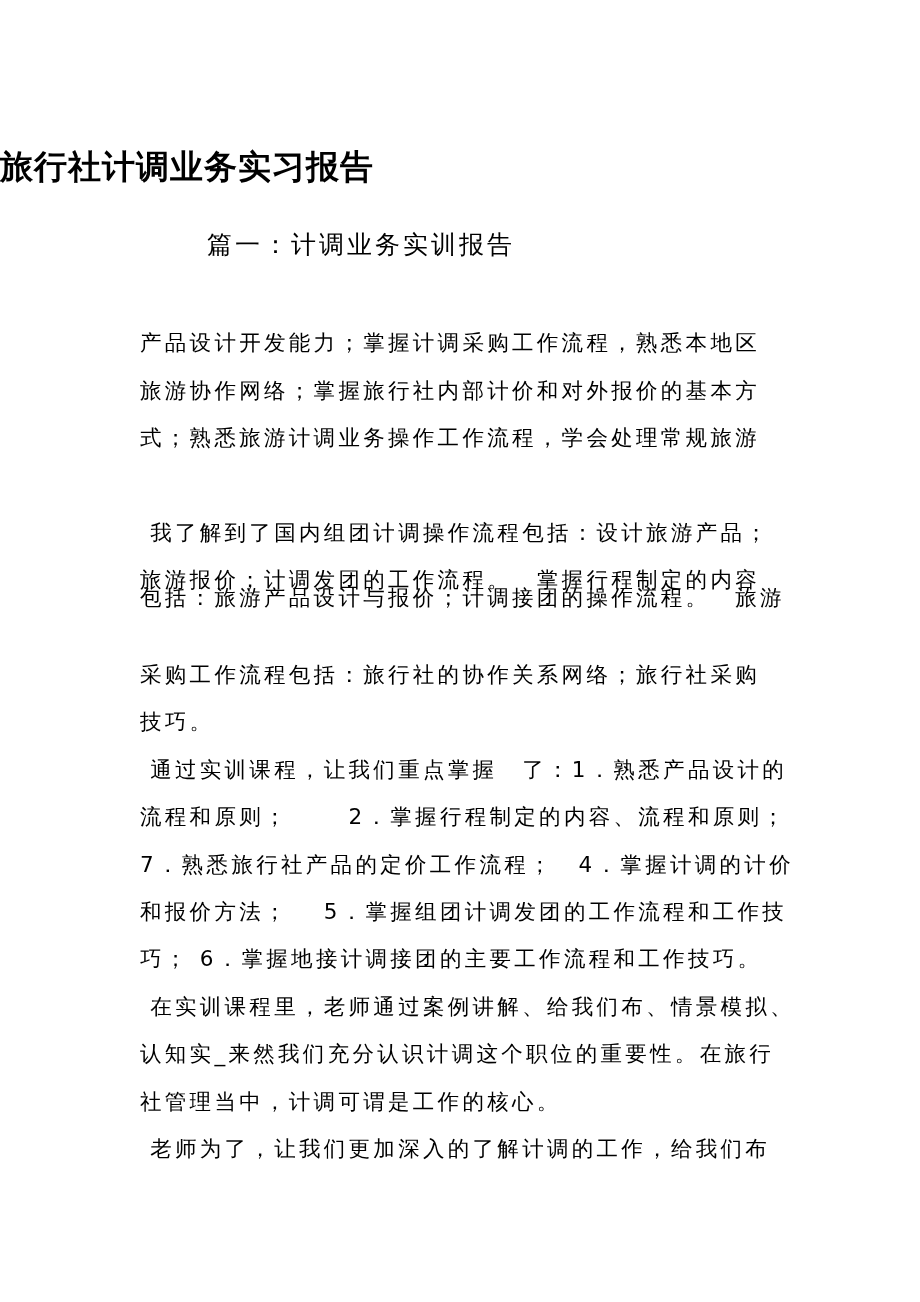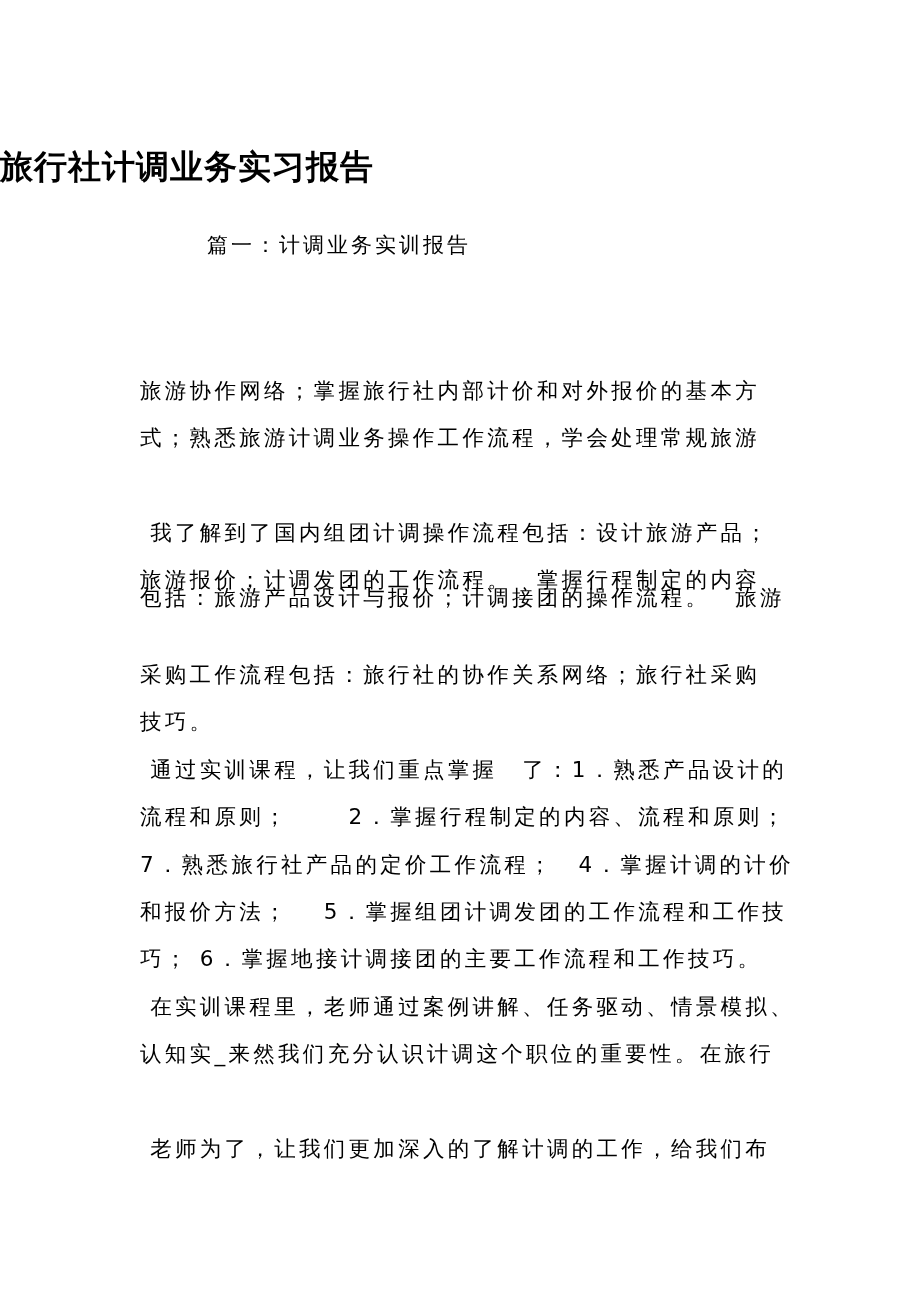--- a/index.html
+++ b/index.html
@@ -32,49 +32,51 @@
       font-size: 33px;
       font-weight: bold;
       letter-spacing: 1px;
       line-height: 48px;
       white-space: nowrap;
     }
     .section-heading {
       position: absolute;
       left: 207px;
       top: 229px;
-      font-size: 21px;
+      font-size: 25px;
       line-height: 32px;
       letter-spacing: 3px;
       white-space: nowrap;
     }
     .line {
       position: absolute;
       left: 140px;
       font-size: 21.5px;
       line-height: 32px;
       letter-spacing: 3.3px;
       white-space: pre;
     }
   </style>
 </head>
 <body>
 
 <div class="page">
   <div class="doc-title">旅行社计调业务实习报告</div>
   <div class="section-heading">篇一：计调业务实训报告</div>
 
+  <div class="line" style="top:327px">产品设计开发能力；掌握计调采购工作流程，熟悉本地区</div>
   <div class="line" style="top:375px">旅游协作网络；掌握旅行社内部计价和对外报价的基本方</div>
   <div class="line" style="top:422px">式；熟悉旅游计调业务操作工作流程，学会处理常规旅游</div>
   <div class="line" style="top:517px"> 我了解到了国内组团计调操作流程包括：设计旅游产品；</div>
   <div class="line" style="top:564px">旅游报价；计调发团的工作流程。　掌握行程制定的内容</div>
   <div class="line" style="top:582px">包括：旅游产品设计与报价；计调接团的操作流程。　旅游</div>
   <div class="line" style="top:659px">采购工作流程包括：旅行社的协作关系网络；旅行社采购</div>
   <div class="line" style="top:706px">技巧。</div>
   <div class="line" style="top:754px"> 通过实训课程，让我们重点掌握　了：1．熟悉产品设计的</div>
   <div class="line" style="top:801px">流程和原则；　　 2．掌握行程制定的内容、流程和原则；</div>
   <div class="line" style="top:849px">7．熟悉旅行社产品的定价工作流程；　4．掌握计调的计价</div>
   <div class="line" style="top:896px">和报价方法；　 5．掌握组团计调发团的工作流程和工作技</div>
   <div class="line" style="top:943px">巧； 6．掌握地接计调接团的主要工作流程和工作技巧。</div>
-  <div class="line" style="top:991px"> 在实训课程里，老师通过案例讲解、任务驱动、情景模拟、</div>
+  <div class="line" style="top:991px"> 在实训课程里，老师通过案例讲解、给我们布、情景模拟、</div>
   <div class="line" style="top:1038px">认知实_来然我们充分认识计调这个职位的重要性。在旅行</div>
+  <div class="line" style="top:1086px">社管理当中，计调可谓是工作的核心。</div>
   <div class="line" style="top:1133px"> 老师为了，让我们更加深入的了解计调的工作，给我们布</div>
 </div>
 
 </body></html>

